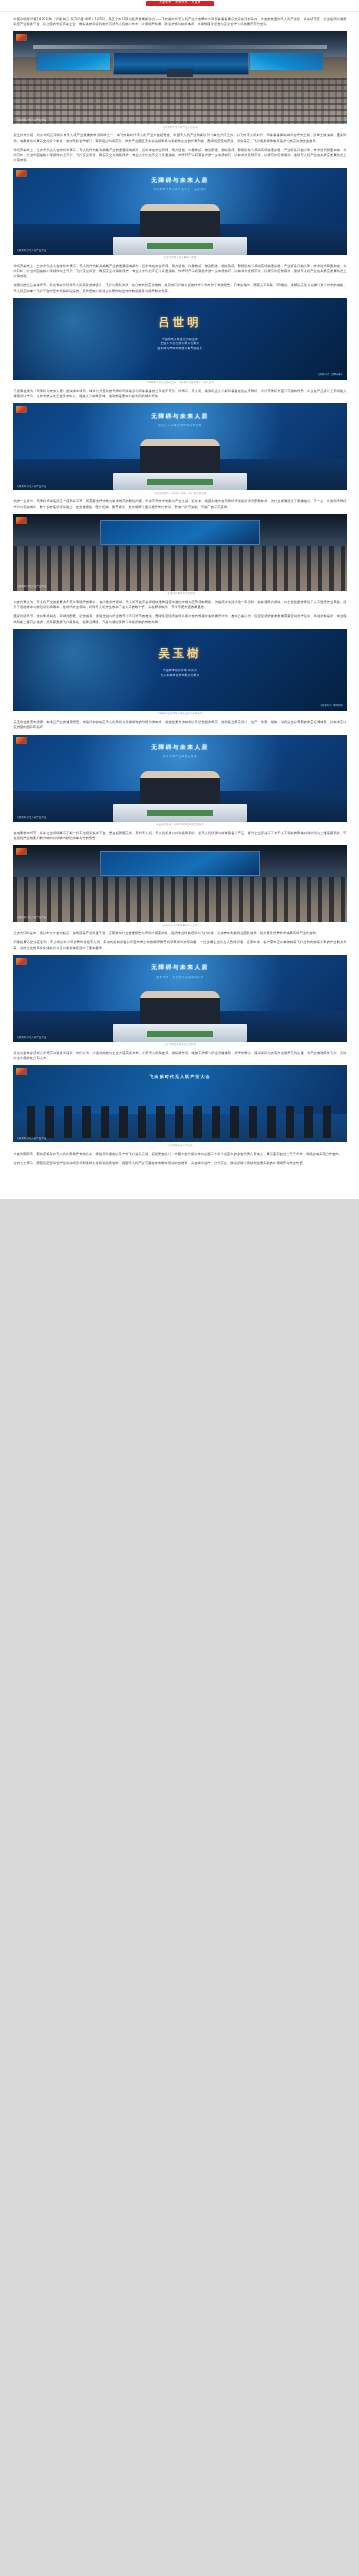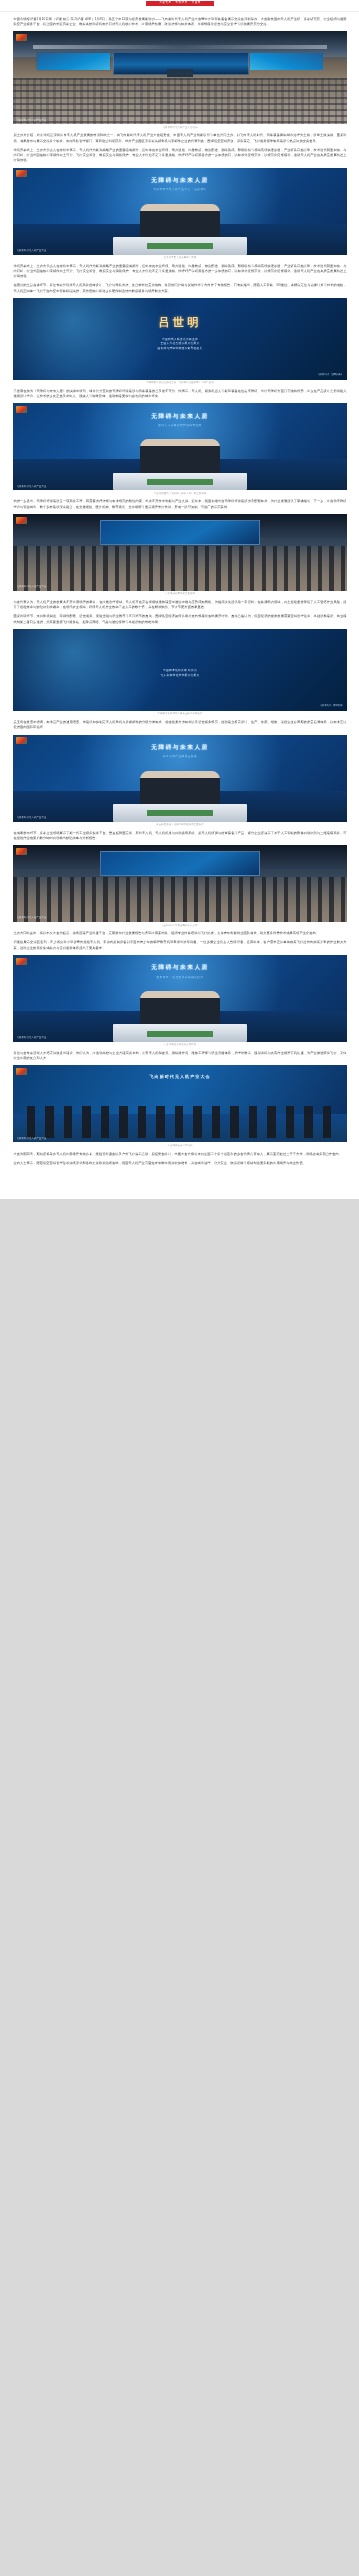--- a/index.html
+++ b/index.html
@@ -312,20 +312,21 @@
       </div>
     </div>
     <div class="cap">与会嘉宾认真聆听主旨演讲</div>
 
     <p class="body">与会代表认为，无人机产业的发展离不开应用场景的牵引。在应急管理领域，无人机可在灾害现场快速构建空中通信中继与态势感知网络，为指挥决策提供第一手资料；在能源电力领域，自主巡检显著降低了人工登塔作业风险，提升了巡检效率与缺陷识别准确率；在现代农业领域，植保无人机作业效率已达人工的数十倍，并在精准施药、节水节肥方面效果显著。</p>
     <p class="body">圆桌对话环节，来自整机制造、零部件配套、运营服务、保险金融与职业教育等不同环节的嘉宾，围绕低空经济如何从概念走向规模化落地展开讨论。嘉宾普遍认为，低空经济的健康发展需要空域管理改革、基础设施建设、商业模式创新三者同步推进，尤其要重视飞行服务站、起降点网络、气象与通信保障等基础设施的前瞻布局。</p>
 
     <div class="fig">
       <div class="photo scene poster">
         <div class="glow"></div>
+        <div class="name">吴玉樹</div>
         <div class="line"></div>
         <div class="meta" style="white-space:pre-line">中国标准化研究院 研究员
 无人机标准化技术委员会委员</div>
         <div class="badge">飞向新时代 · 标准引领</div>
       </div>
     </div>
     <div class="cap">中国标准化研究院专家吴玉樹出席并发言</div>
 
     <p class="body">吴玉樹在发言中强调，标准是产业的通用语言。他建议加快制定无人机整机与关键部件的分级分类标准、检验检测方法标准以及运营服务规范，推动建立覆盖设计、生产、使用、维修、退役全生命周期的质量追溯体系，以标准互认促进国内国际双循环。</p>
 

